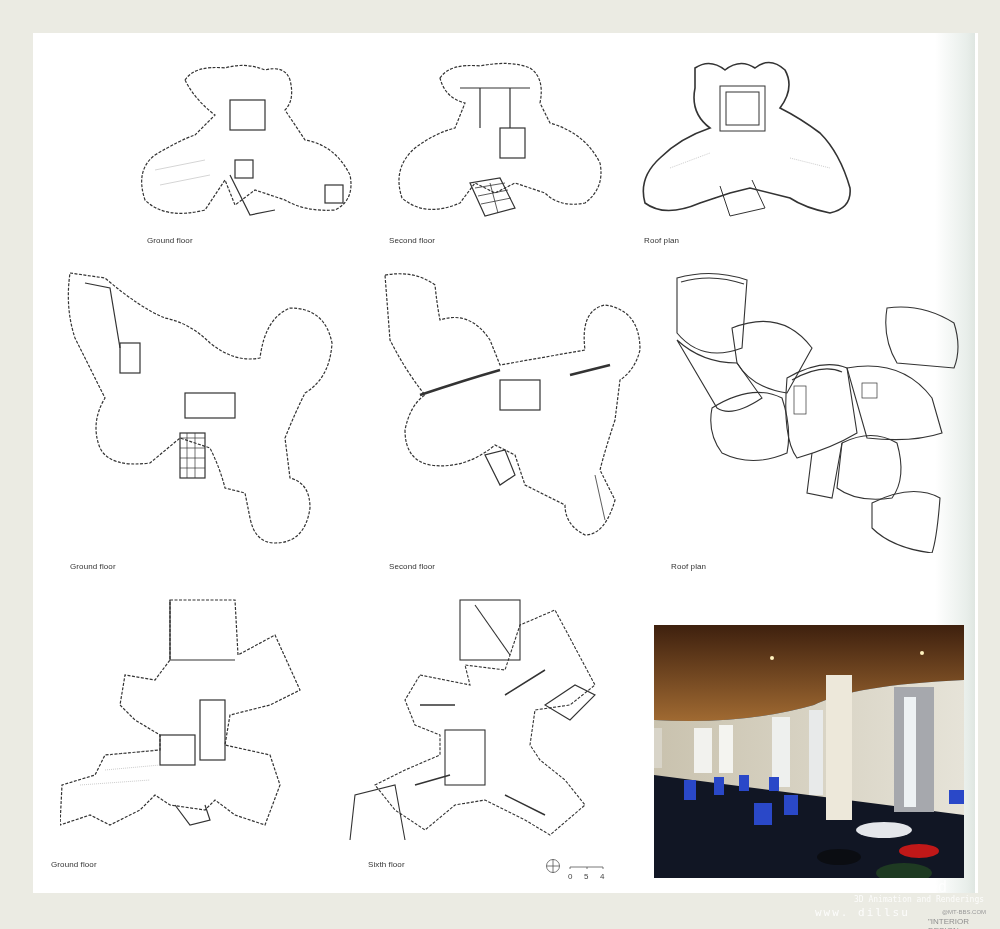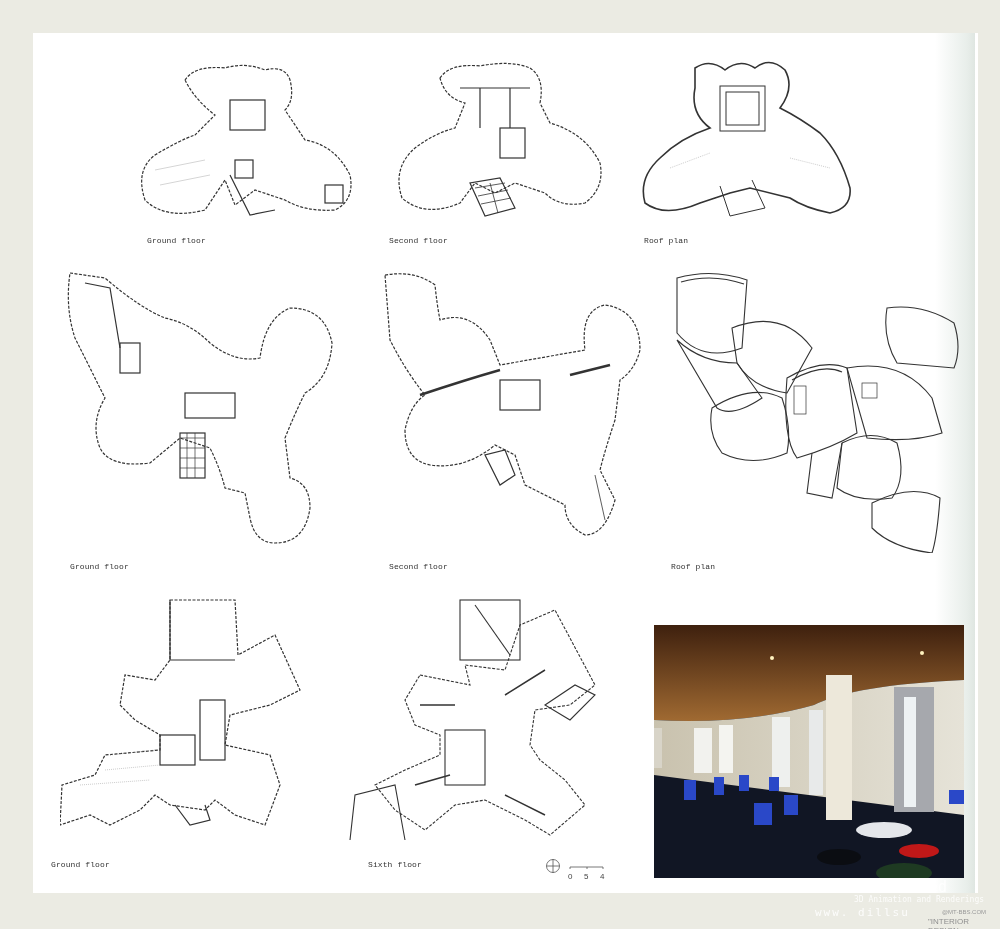--- a/index.html
+++ b/index.html
@@ -13,21 +13,21 @@
     background:#ffffff;
   }
   .page-edge {
     position:absolute; left:935px; top:33px; width:40px; height:860px;
     background:linear-gradient(to right, rgba(255,255,255,0), #e8eeea 80%, #dfe6e1);
   }
   .plan { position:absolute; }
   .plan svg { display:block; width:100%; height:100%; }
   .caption {
     position:absolute; font-size:8px; color:#333; letter-spacing:0.1px;
-    font-family:Liberation Mono, monospace;
+    font-family:Liberation Sans, sans-serif;
   }
   .photo {
     position:absolute; left:654px; top:625px; width:310px; height:253px;
     overflow:hidden;
     background:linear-gradient(to bottom, #4d2a14 0%, #7a4a22 20%, #9a6630 30%, #d8d0be 34%, #e4e0d4 55%, #b8b4a8 68%, #1a1f2e 75%, #0f1320 100%);
   }
   .scale { position:absolute; left:543px; top:856px; width:70px; height:30px; }
   .scale-num { position:absolute; top:872px; font-size:8px; color:#444; }
   .wm { position:absolute; font-family:"DejaVu Sans Mono", monospace; color:rgba(255,255,255,0.85); }
   .wm2 { position:absolute; font-family:"Liberation Sans", sans-serif; color:#8a8a8a; }

